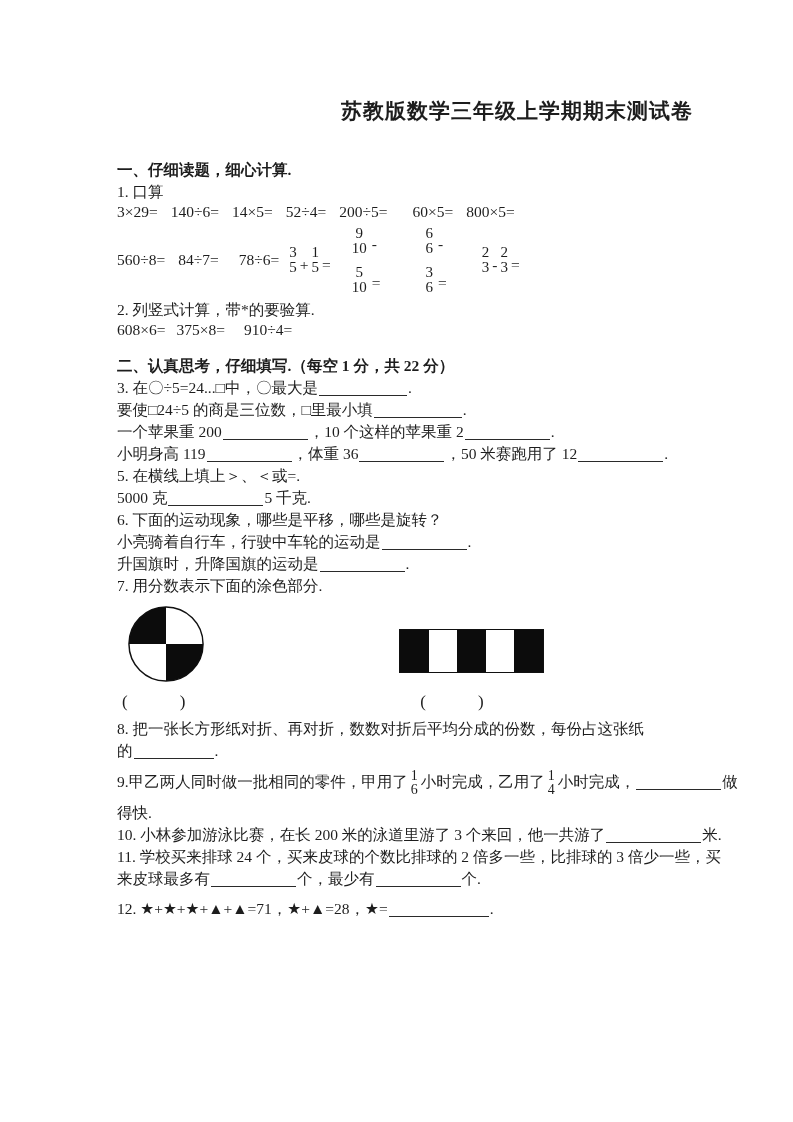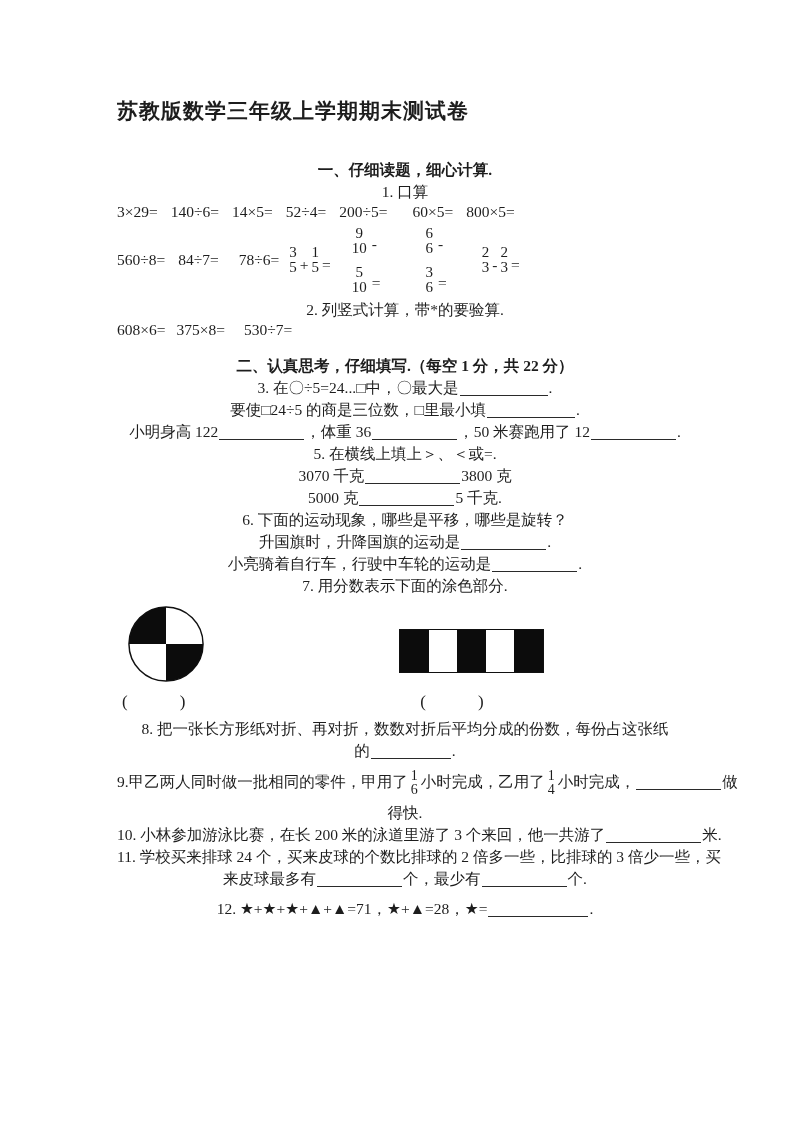--- a/index.html
+++ b/index.html
@@ -7,24 +7,24 @@
     position:relative;
     width:793px;height:1122px;
     background:#ffffff;
     color:#1d1d1d;
     font-family:"Liberation Serif","DejaVu Serif",serif;
     font-size:15.5px;
     overflow:hidden;
   }
   .content{padding:96px 100px 0 117px;width:576px;}
   .title{
-    font-size:21px;font-weight:bold;text-align:left;
+    font-size:21px;font-weight:bold;text-align:right;
     margin:0;line-height:30px;letter-spacing:1px;
   }
-  p{margin:0;line-height:22px;text-align:center;}
+  p{margin:0;line-height:22px;}
   .line{white-space:nowrap;}
   .bold{font-weight:bold;}
   .sec1-heading{margin-top:33px;}
   .sec2-heading{margin-top:16px;}
   .row{display:flex;align-items:center;white-space:nowrap;}
   .oral1 > *{margin-right:13px;}
   .oral1 > *:nth-child(6){margin-left:12px;}
   
   .fracrow{height:78px;}
   .fracrow > *:nth-child(2){margin-left:13px;}
@@ -155,37 +155,37 @@
         </span>
         <span class="op">=</span>
       </span>
     </div>
 
     <p class="line">2. 列竖式计算，带*的要验算.</p>
 
     <div class="row vert1">
       <span>608×6=</span>
       <span>375×8=</span>
-      <span>530÷7=</span>
+      <span>910÷4=</span>
     </div>
 
     <p class="line bold sec2-heading">二、认真思考，仔细填写.（每空 1 分，共 22 分）</p>
 
     <p class="line"><span>3. 在〇÷5=24...□中，〇最大是</span><span class="blank"></span><span>.</span></p>
     <p class="line"><span>要使□24÷5 的商是三位数，□里最小填</span><span class="blank"></span><span>.</span></p>
 
-    <p class="line"><span>小明身高 122</span><span class="blank w85"></span><span>，体重 36</span><span class="blank w85"></span><span>，50 米赛跑用了 12</span><span class="blank w85"></span><span>.</span></p>
+    <p class="line"><span>一个苹果重 200</span><span class="blank w85"></span><span>，10 个这样的苹果重 2</span><span class="blank w85"></span><span>.</span></p>
+    <p class="line"><span>小明身高 119</span><span class="blank w85"></span><span>，体重 36</span><span class="blank w85"></span><span>，50 米赛跑用了 12</span><span class="blank w85"></span><span>.</span></p>
 
     <p class="line">5. 在横线上填上＞、＜或=.</p>
-    <p class="line"><span>3070 千克</span><span class="blank w95"></span><span>3800 克</span></p>
     <p class="line"><span>5000 克</span><span class="blank w95"></span><span>5 千克.</span></p>
 
     <p class="line">6. 下面的运动现象，哪些是平移，哪些是旋转？</p>
+    <p class="line"><span>小亮骑着自行车，行驶中车轮的运动是</span><span class="blank w85"></span><span>.</span></p>
     <p class="line"><span>升国旗时，升降国旗的运动是</span><span class="blank w85"></span><span>.</span></p>
-    <p class="line"><span>小亮骑着自行车，行驶中车轮的运动是</span><span class="blank w85"></span><span>.</span></p>
 
     <p class="line">7. 用分数表示下面的涂色部分.</p>
 
     <div class="figures">
       <svg class="circlefig" width="78" height="78" viewBox="0 0 80 80">
         <circle cx="40" cy="40" r="38" fill="#ffffff" stroke="#111111" stroke-width="1.5"></circle>
         <path d="M40,40 L40,2 A38,38 0 0 0 2,40 Z" fill="#0c0c0c"></path>
         <path d="M40,40 L40,78 A38,38 0 0 0 78,40 Z" fill="#0c0c0c"></path>
       </svg>
       <div class="stripfig">

